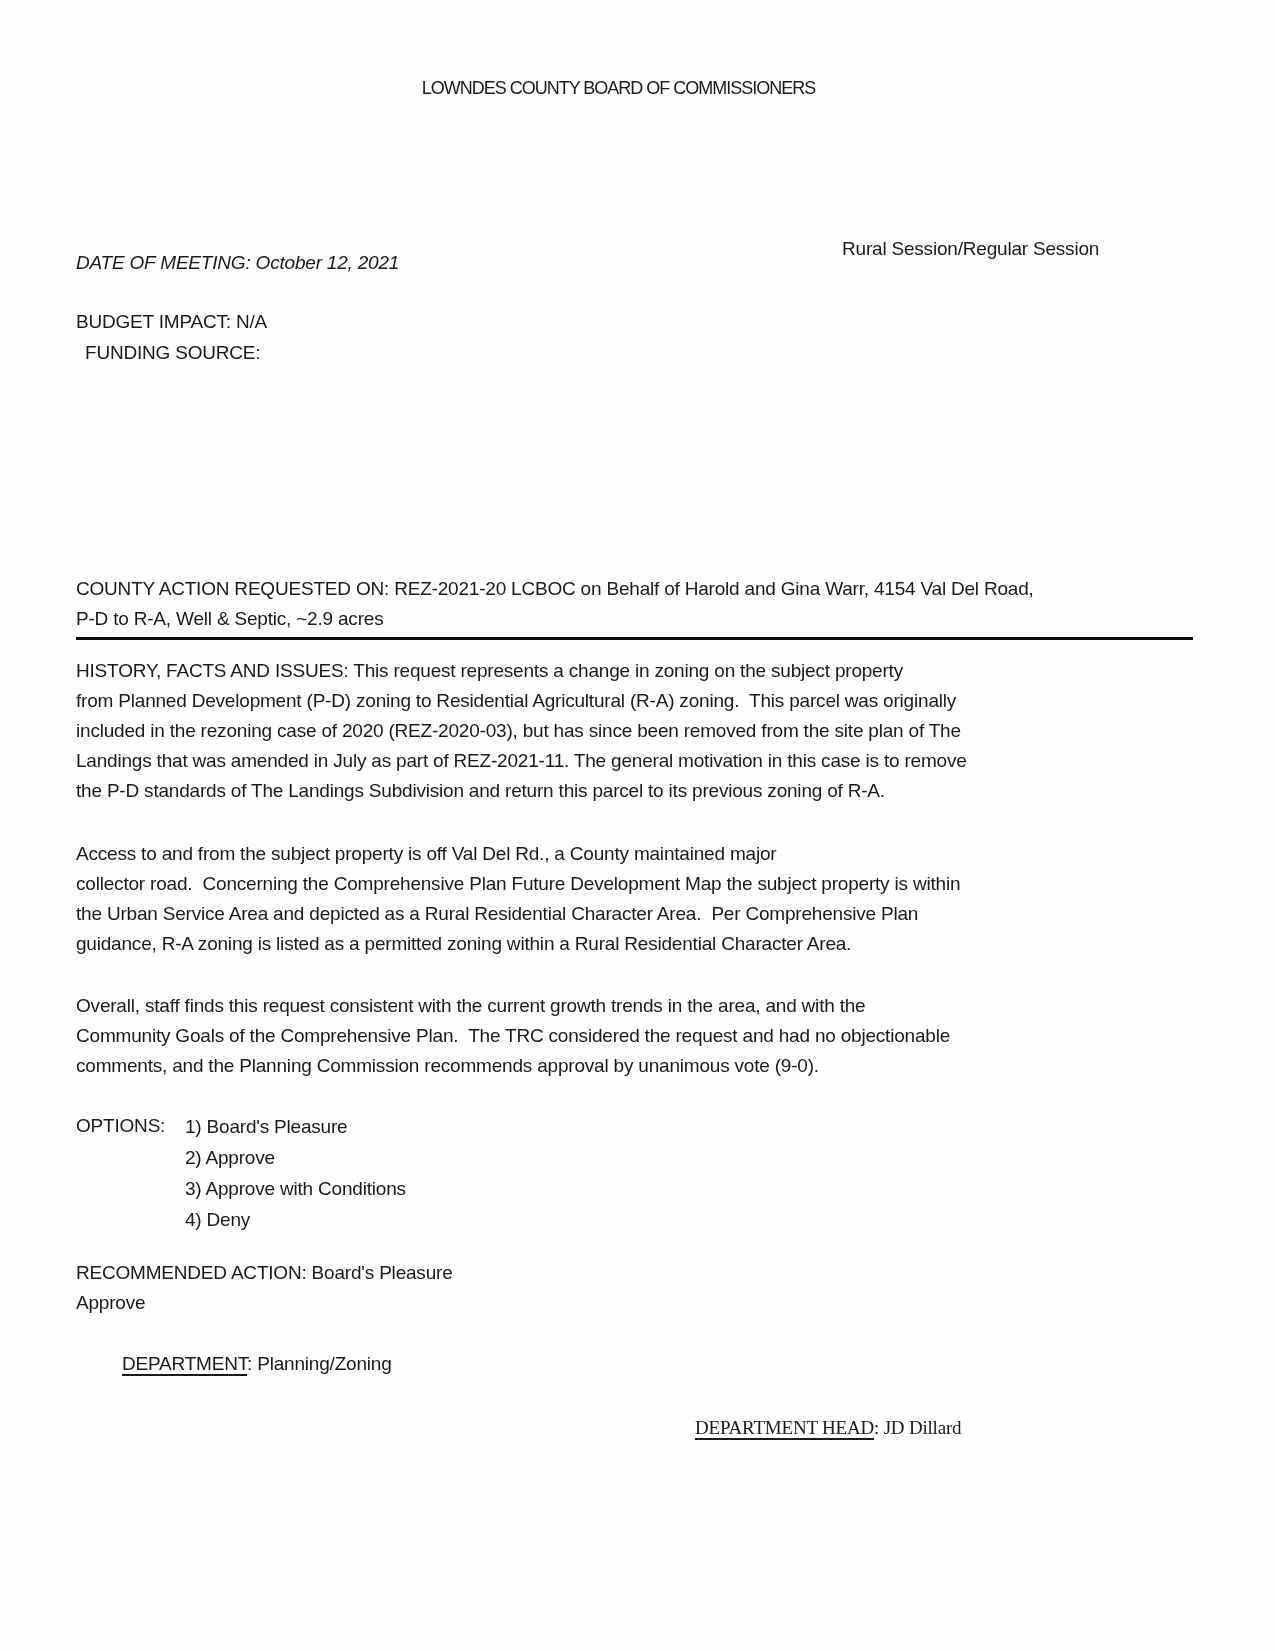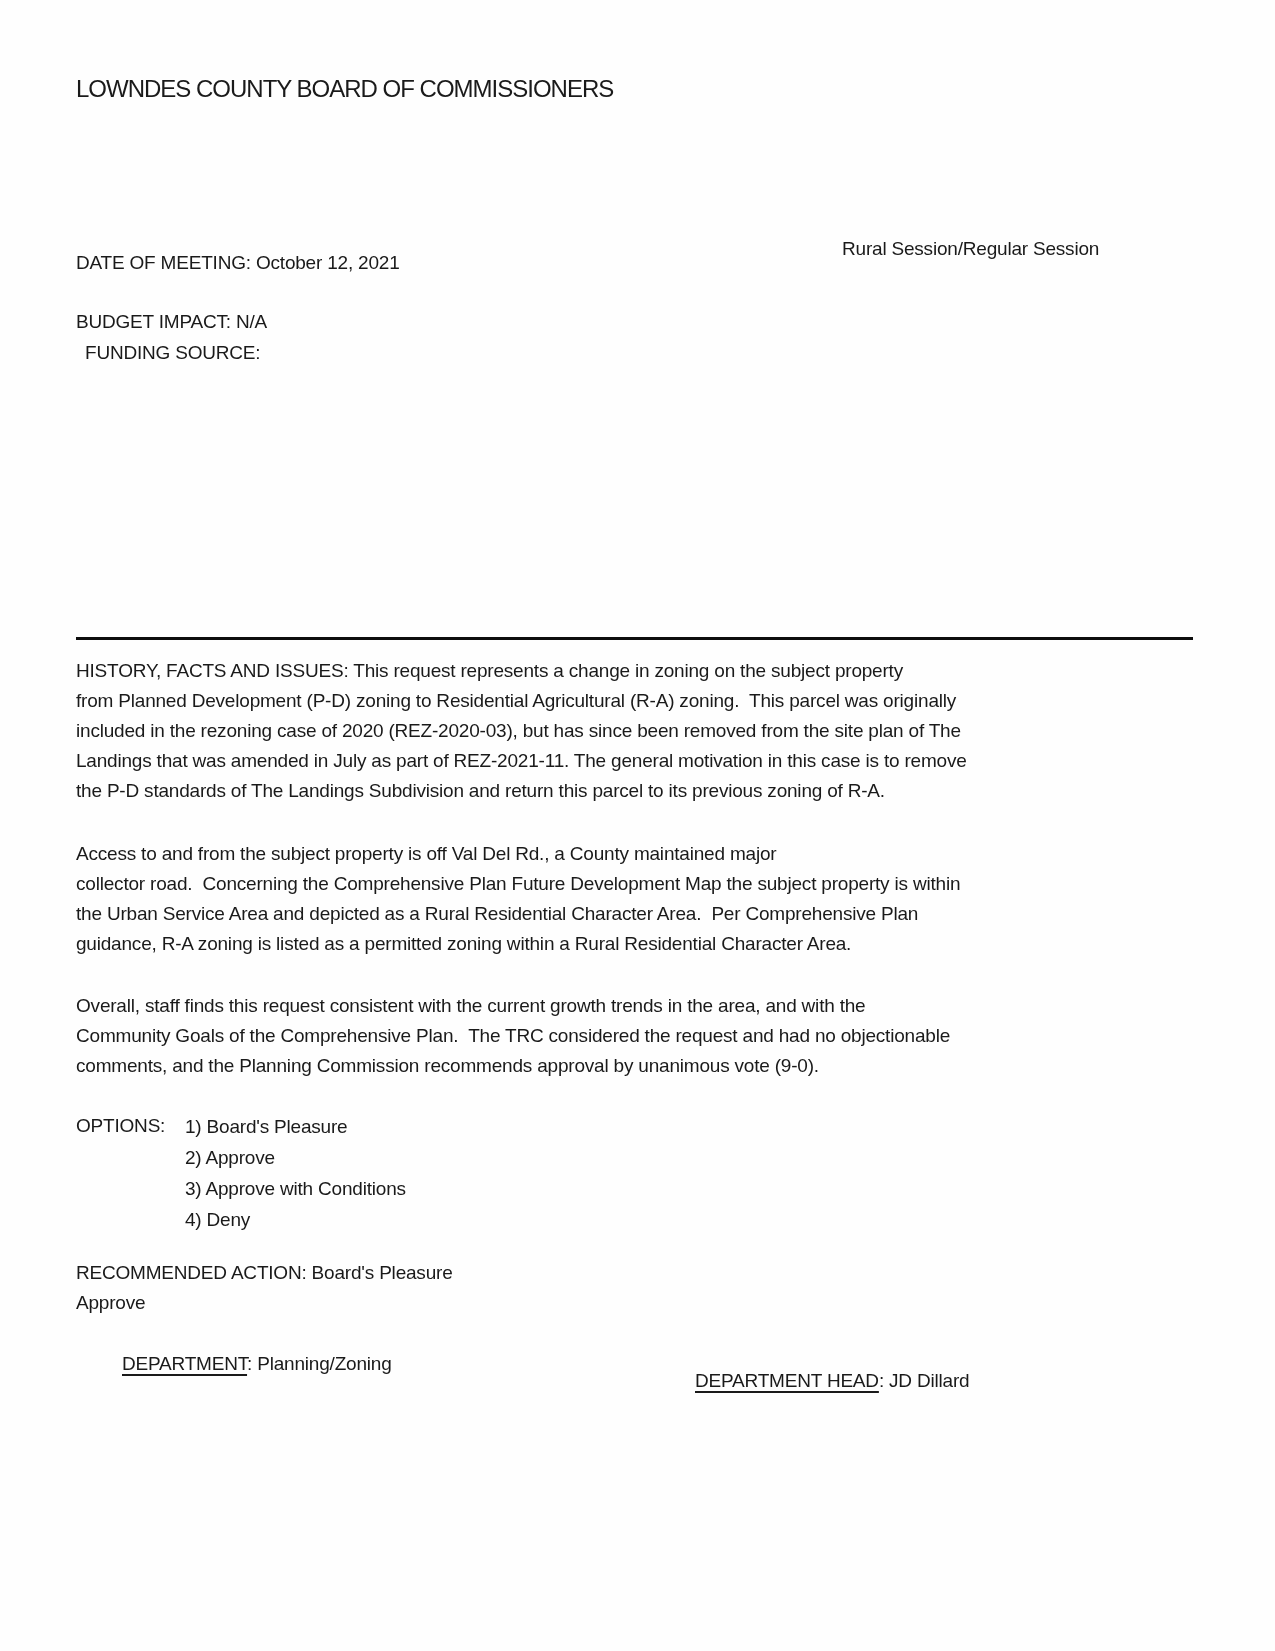--- a/index.html
+++ b/index.html
@@ -15,50 +15,51 @@
     color: #1a1a1a;
     font-family: "Liberation Sans", "DejaVu Sans", sans-serif;
     font-size: 19px;
     letter-spacing: -0.2px;
     line-height: 30px;
     overflow: hidden;
   }
   .abs { position: absolute; }
   .multiline { white-space: pre-wrap; }
   .doc-title {
-    left: 76px;
+    left: 60px;
     top: 72px;
     width: 1117px;
-    font-size: 24px;
+    text-align: center;
+    font-size: 18px;
     letter-spacing: -1px;
     line-height: 33px;
   }
   .subject      { left: 76px;  top: 173px; }
-  .date-line    { left: 76px;  top: 248px; }
+  .date-line    { left: 76px;  top: 248px; font-style: italic; }
   .session-type { left: 842px; top: 234px; }
   .budget-line  { left: 76px;  top: 307px; }
   .fund-label   { left: 85px;  top: 338px; }
   .fund-list    { left: 98px;  top: 372px; line-height: 35px; }
   .fund-mark    { display: inline-block; width: 50px; }
   .county       { left: 76px;  top: 574px; }
   .rule {
     left: 76px;
     top: 637px;
     width: 1117px;
     height: 3px;
     background: #0d0d0d;
   }
   .history      { left: 76px;  top: 656px; }
   .access       { left: 76px;  top: 839px; }
   .overall      { left: 76px;  top: 991px; }
   .opt-label    { left: 76px;  top: 1111px; }
   .opt-list     { left: 185px; top: 1111px; line-height: 31px; }
   .recommended  { left: 76px;  top: 1258px; }
   .dept         { left: 76px;  top: 1349px; margin-left: 46px; }
-  .dept-head    { left: 695px; top: 1366px; }
+  .dept-head    { left: 695px; top: 1413px; font-family: Liberation Serif, serif; }
   .admin        { left: 76px;  top: 1409px; }
   .ul {
     text-decoration: underline;
     text-decoration-thickness: 2px;
     text-underline-offset: 4px;
   }
 </style>
 </head>
 <body>
 
@@ -71,20 +72,22 @@
 
   <div class="abs date-line">DATE OF MEETING: October 12, 2021</div>
 
   <div class="abs session-type">Rural Session/Regular Session</div>
 
   <div class="abs budget-line">BUDGET IMPACT: N/A</div>
 
   <div class="abs fund-label">FUNDING SOURCE:</div>
 
 
+  <div class="abs county multiline">COUNTY ACTION REQUESTED ON: REZ-2021-20 LCBOC on Behalf of Harold and Gina Warr, 4154 Val Del Road,
+P-D to R-A, Well &amp; Septic, ~2.9 acres</div>
 
   <div class="abs rule"></div>
 
   <div class="abs history multiline">HISTORY, FACTS AND ISSUES: This request represents a change in zoning on the subject property
 from Planned Development (P-D) zoning to Residential Agricultural (R-A) zoning.  This parcel was originally
 included in the rezoning case of 2020 (REZ-2020-03), but has since been removed from the site plan of The
 Landings that was amended in July as part of REZ-2021-11. The general motivation in this case is to remove
 the P-D standards of The Landings Subdivision and return this parcel to its previous zoning of R-A.</div>
 
   <div class="abs access multiline">Access to and from the subject property is off Val Del Rd., a County maintained major

